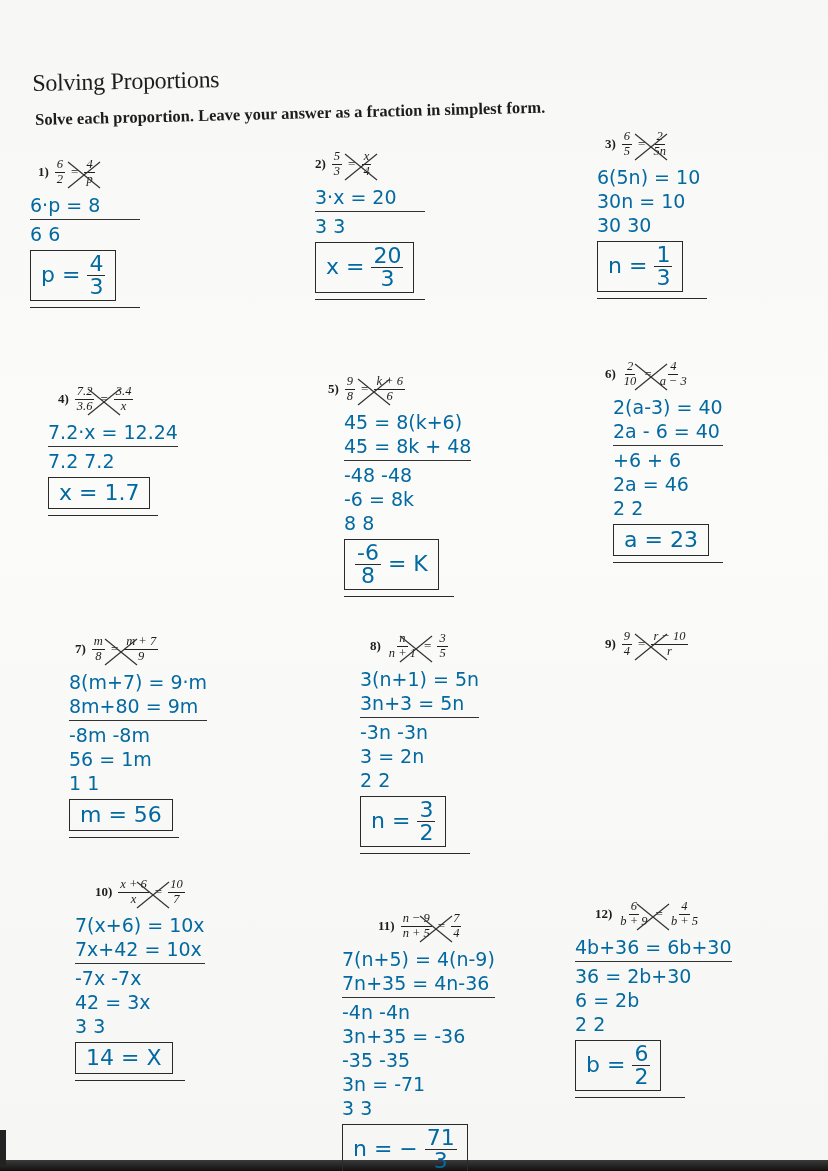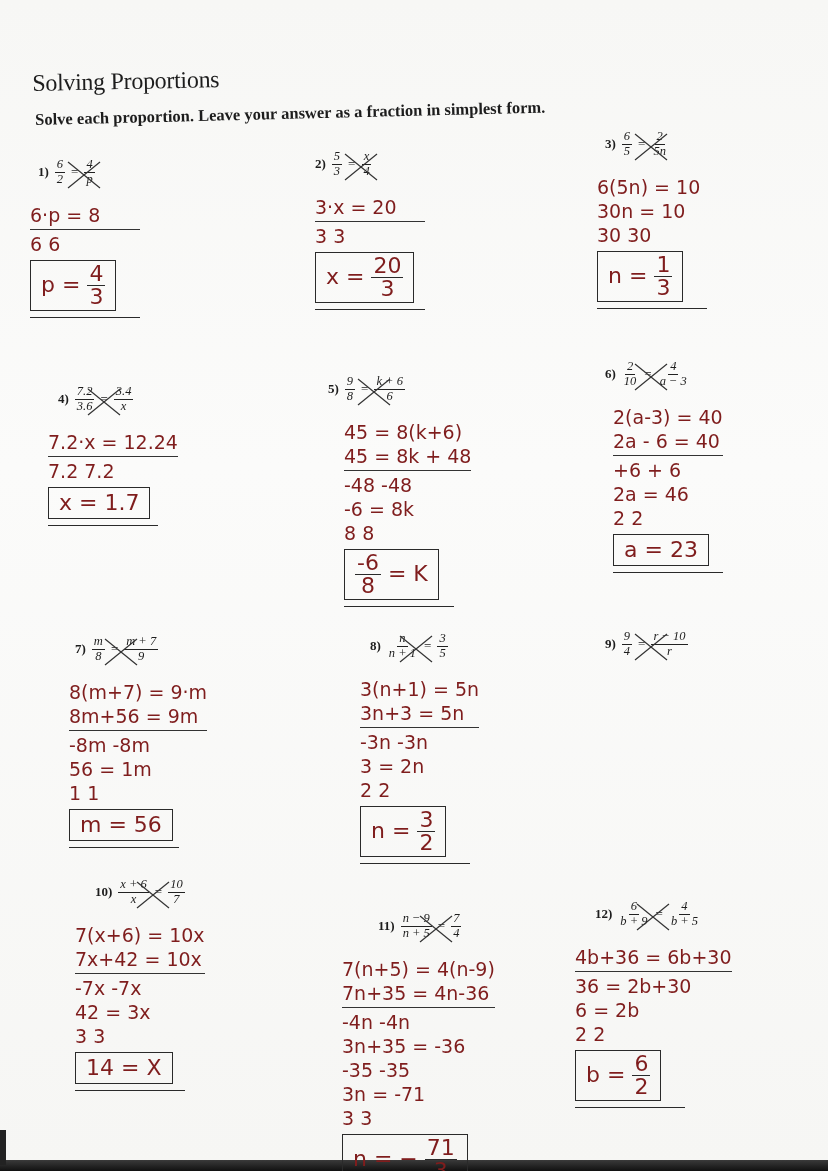--- a/index.html
+++ b/index.html
@@ -46,22 +46,22 @@
     font-size: 12.5px; line-height: 1.1;
   }
   .frac .num { padding: 0 2px; border-bottom: 1px solid #222; font-style: italic; }
   .frac .den { padding: 0 2px; font-style: italic; }
   .eq { font-size: 13px; }
   .cross {
     position: absolute; pointer-events: none;
   }
   .work {
     font-family: "DejaVu Sans", sans-serif;
-    font-size: 19px; line-height: 24px; color: #7f1d1d;
-    margin-top: 16px; white-space: nowrap;
+    font-size: 19px; line-height: 24px; color: #0369a1;
+    margin-top: 6px; white-space: nowrap;
   }
   .work .line { display: block; }
   .rule {
     height: 0; border-top: 1.5px solid #333; margin: 2px 0;
   }
   .answer-box {
     display: inline-block;
     border: 1.8px solid #2a2a2a;
     padding: 2px 10px;
     font-family: "DejaVu Sans", sans-serif;
@@ -250,21 +250,21 @@
       <span class="frac">
         <span class="num">m + 7</span>
         <span class="den">9</span>
       </span>
       <svg class="cross" width="40" height="34" style="left:26px;top:0;" viewBox="0 0 40 34">
         <line x1="4" y1="4" x2="36" y2="30" stroke="#333" stroke-width="1.2"></line>
         <line x1="4" y1="30" x2="36" y2="4" stroke="#333" stroke-width="1.2"></line>
       </svg>
     </div>
     <div class="work" style="margin-left:-6px">
-      <span class="line">8(m+7) = 9·m</span><span class="line">8m+56 = 9m</span><div class="rule"></div><span class="line">-8m        -8m</span><span class="line">56 = 1m</span><span class="line">1        1</span>
+      <span class="line">8(m+7) = 9·m</span><span class="line">8m+80 = 9m</span><div class="rule"></div><span class="line">-8m        -8m</span><span class="line">56 = 1m</span><span class="line">1        1</span>
       <div class="answer-box"><span>m = 56</span> </div>
       <div class="answer-underline"></div>
     </div>
     </div>
     <div class="problem" style="left: 370px; top: 632px;">
     <div class="prob-head">
       <span class="prob-num">8)</span>
       <span class="frac">
         <span class="num">n</span>
         <span class="den">n + 1</span>

